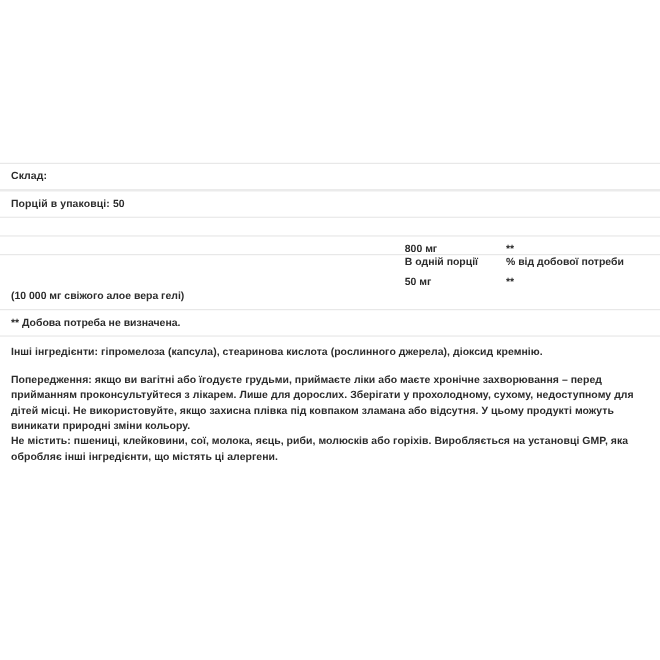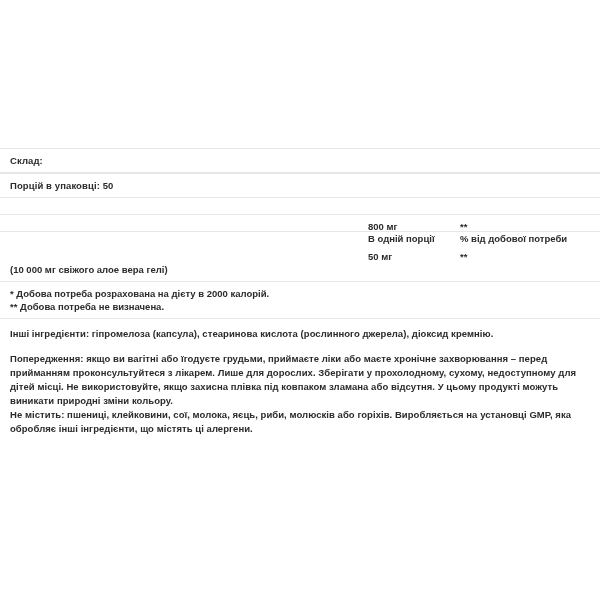--- a/index.html
+++ b/index.html
@@ -173,21 +173,20 @@
         <br>
         <span>(10 000 мг свіжого алое вера гелі)</span>
       </span>
       <span class="c1">50 мг</span>
       <span class="c2">**</span>
     </div>
 
     <div class="rule"></div>
 
     <div class="notes">
-      <div>* Добова потреба розрахована на дієту в 2000 калорій.</div>
       <div>** Добова потреба не визначена.</div>
     </div>
 
     <div class="rule"></div>
 
     <div class="para-block">
       <p class="para">Інші інгредієнти: гіпромелоза (капсула), стеаринова кислота (рослинного джерела), діоксид кремнію.</p>
       <p class="para last">Попередження: якщо ви вагітні або їгодуєте грудьми, приймаєте ліки або маєте хронічне захворювання – перед прийманням проконсультуйтеся з лікарем. Лише для дорослих. Зберігати у прохолодному, сухому, недоступному для дітей місці. Не використовуйте, якщо захисна плівка під ковпаком зламана або відсутня. У цьому продукті можуть виникати природні зміни кольору.</p>
       <p class="para">Не містить: пшениці, клейковини, сої, молока, яєць, риби, молюсків або горіхів. Виробляється на установці GMP, яка обробляє інші інгредієнти, що містять ці алергени.</p>
     </div>

